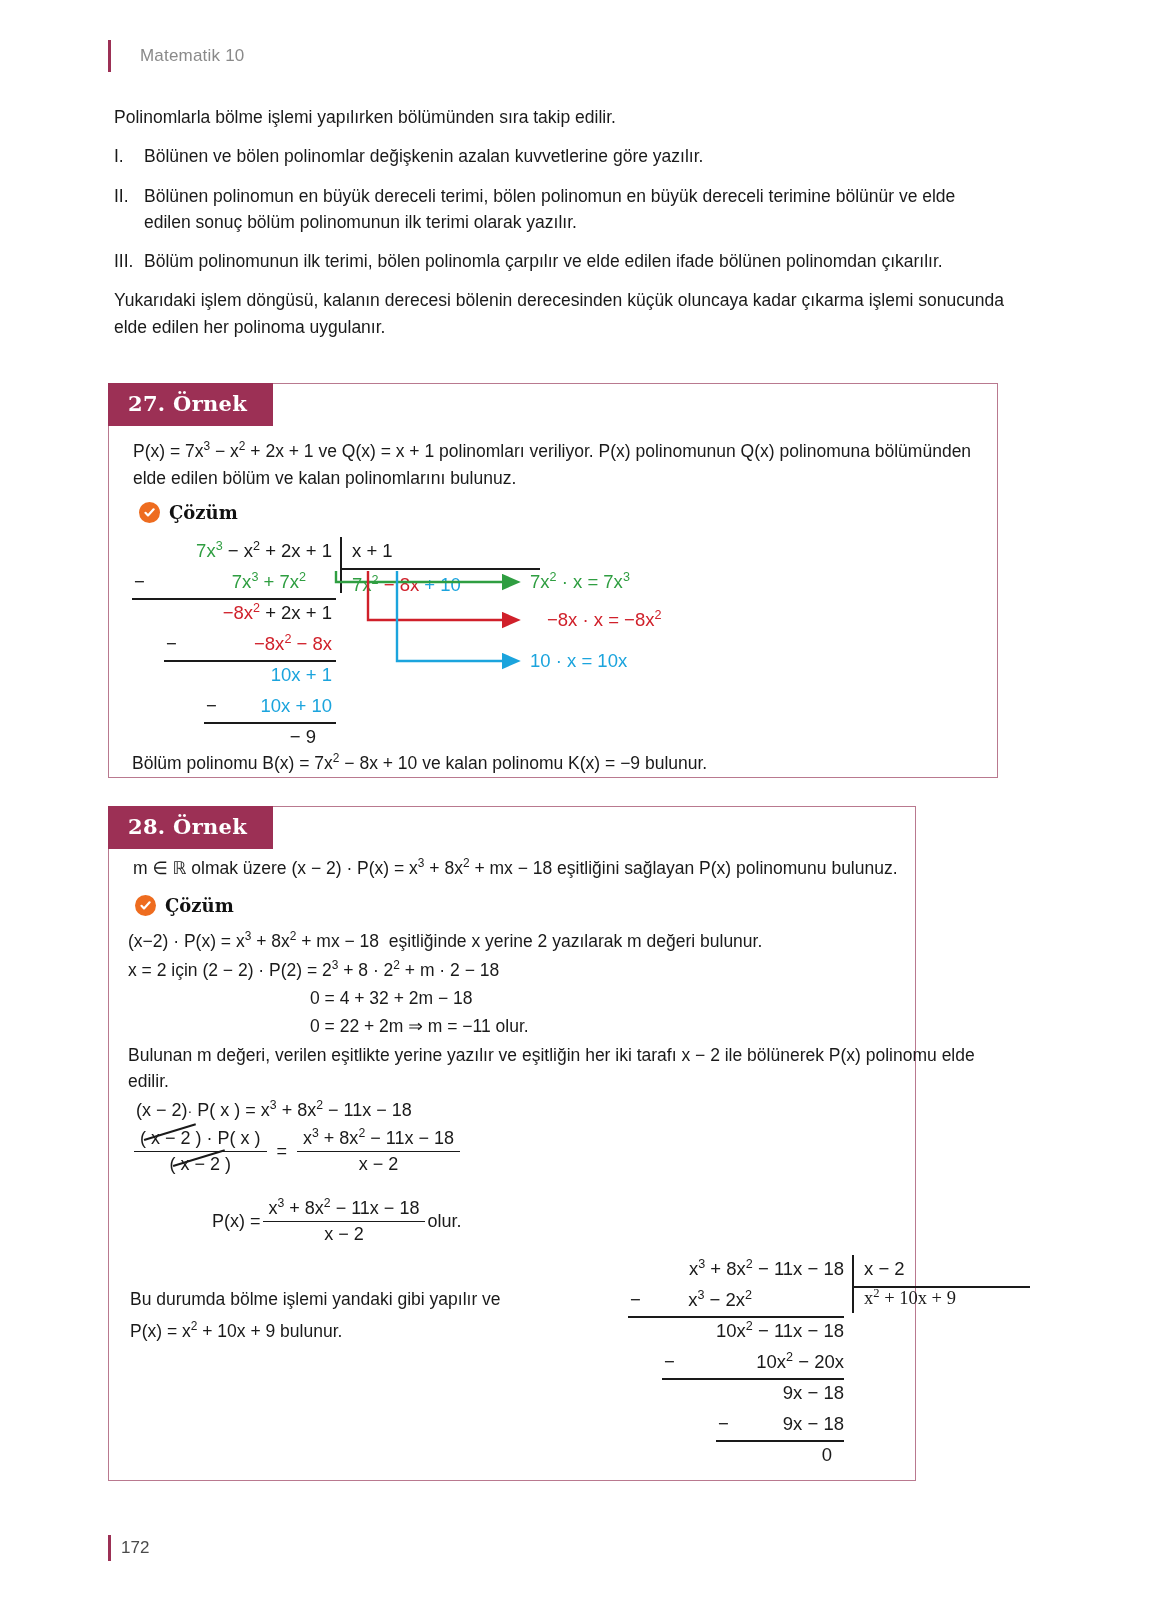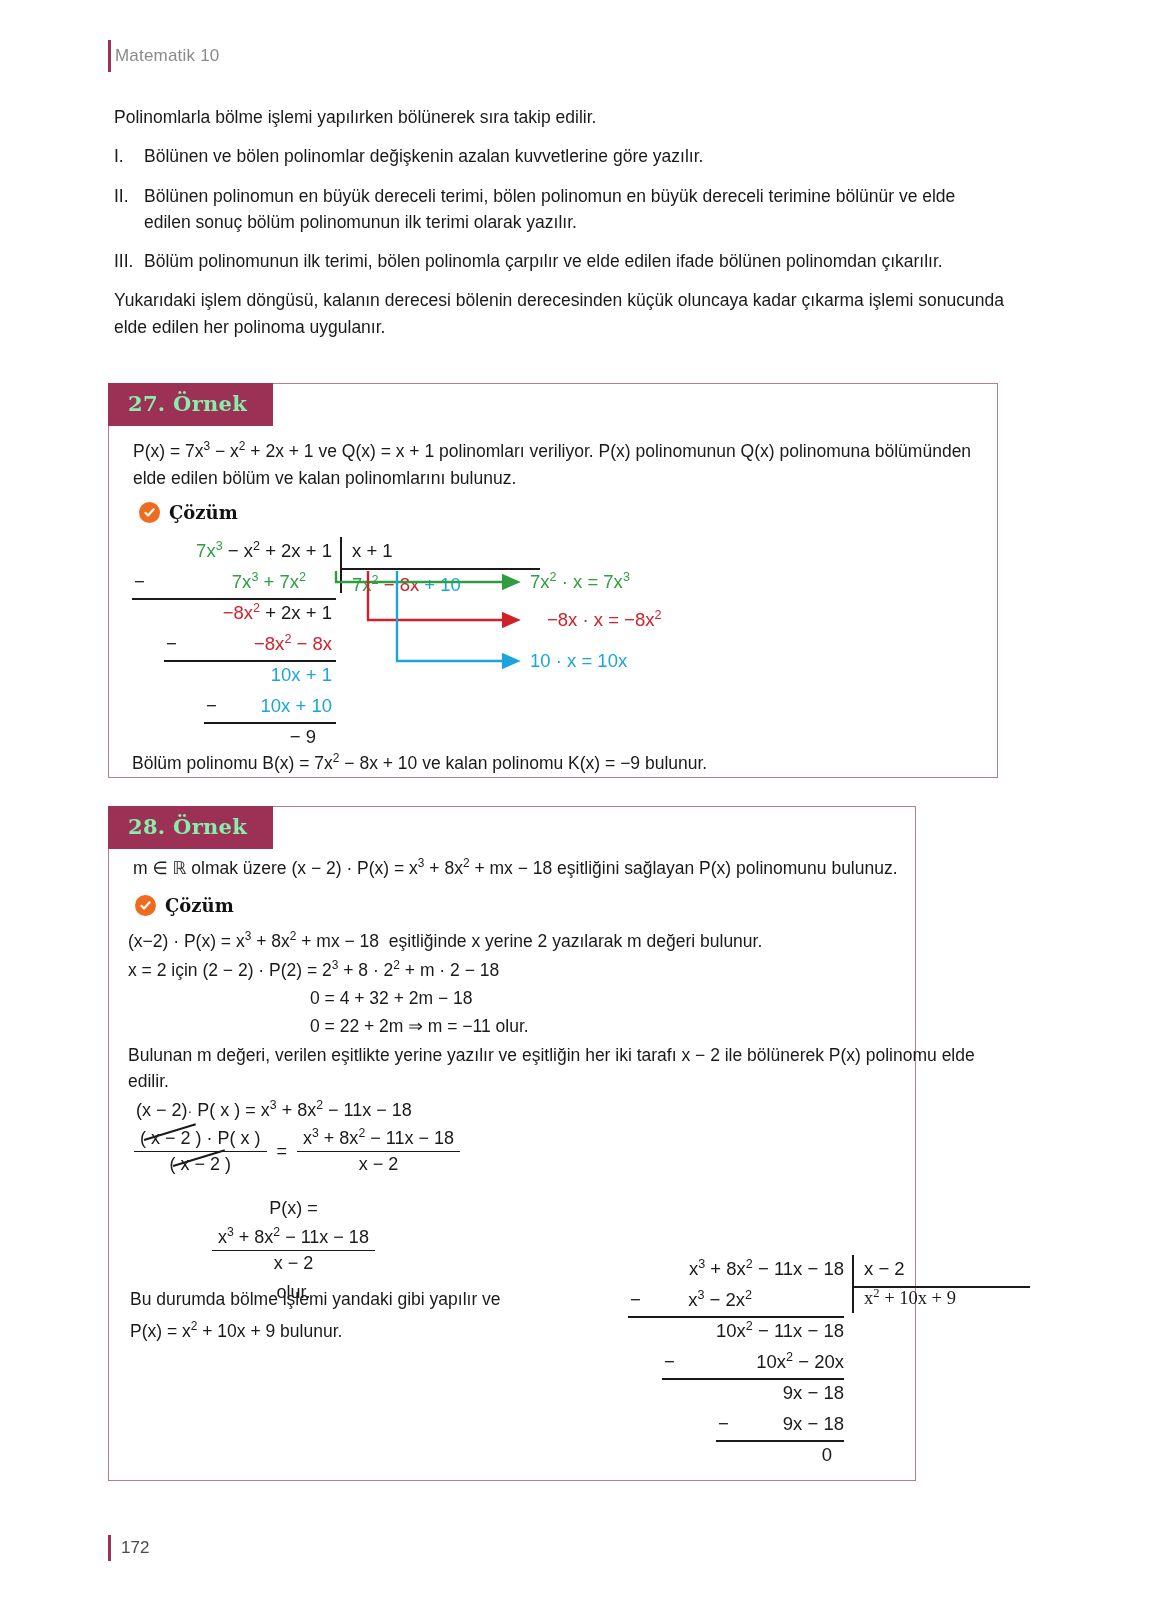--- a/index.html
+++ b/index.html
@@ -16,21 +16,21 @@
     overflow: hidden;
   }
 
   
   .page-header {
     position: absolute;
     left: 108px;
     top: 40px;
     display: flex;
     align-items: center;
-    gap: 4px;
+    gap: 29px;
   }
   .header-rule {
     width: 3px;
     height: 32px;
     background: #9c3055;
   }
   .header-title {
     font-size: 17px;
     color: #8a8a8a;
     letter-spacing: .2px;
@@ -69,21 +69,21 @@
     box-sizing: border-box;
   }
   #ornek27 { left: 108px; top: 383px; width: 890px; height: 395px; }
   #ornek28 { left: 108px; top: 806px; width: 808px; height: 675px; }
 
   .example-tag {
     position: absolute;
     left: -1px;
     top: -1px;
     background: #9c3055;
-    color: #86efac;
+    color: #ffffff;
     font-family: "DejaVu Serif", serif;
     font-size: 21px;
     font-weight: bold;
     padding: 8px 26px 10px 20px;
     letter-spacing: .3px;
   }
 
   .q-text {
     position: absolute;
     left: 24px;
@@ -237,21 +237,21 @@
 </style>
 </head>
 <body>
 
 <div class="page-header">
   <div class="header-rule"></div>
   <div class="header-title">Matematik 10</div>
 </div>
 
 <div class="intro">
-  <p>Polinomlarla bölme işlemi yapılırken bölünerek sıra takip edilir.</p>
+  <p>Polinomlarla bölme işlemi yapılırken bölümünden sıra takip edilir.</p>
 
   <div class="listline">
     <span class="listnum">I.</span>
     <span class="listbody">Bölünen ve bölen polinomlar değişkenin azalan kuvvetlerine göre yazılır.</span>
   </div>
   <div class="listline">
     <span class="listnum">II.</span>
     <span class="listbody">Bölünen polinomun en büyük dereceli terimi, bölen polinomun en büyük dereceli terimine bölünür ve elde edilen sonuç bölüm polinomunun ilk terimi olarak yazılır.</span>
   </div>
   <div class="listline">
@@ -388,21 +388,21 @@
       <span class="strike-wrap">( x − 2 )<span class="slash"></span></span>
     </span>
   </span>
   <span>=</span>
   <span class="frac">
     <span class="num">x<sup>3</sup> + 8x<sup>2</sup> − 11x − 18</span>
     <span class="den">x − 2</span>
   </span>
 </div>
 
-<div style="position:absolute; left:212px; top:1198px; font-size:18px; display:flex; align-items:center; gap:8px;flex-direction:column;">
+<div style="position:absolute; left:212px; top:1198px; font-size:18px; display:flex; align-items:center; gap:2px;">
   <span>P(x) =</span>
   <span class="frac">
     <span class="num">x<sup>3</sup> + 8x<sup>2</sup> − 11x − 18</span>
     <span class="den">x − 2</span>
   </span>
   <span>olur.</span>
 </div>
 
 <div class="e28line" style="position:absolute; left:130px; top:1286px;">Bu durumda bölme işlemi yandaki gibi yapılır ve</div>
 <div class="e28line" style="position:absolute; left:130px; top:1318px;text-align:center;">

